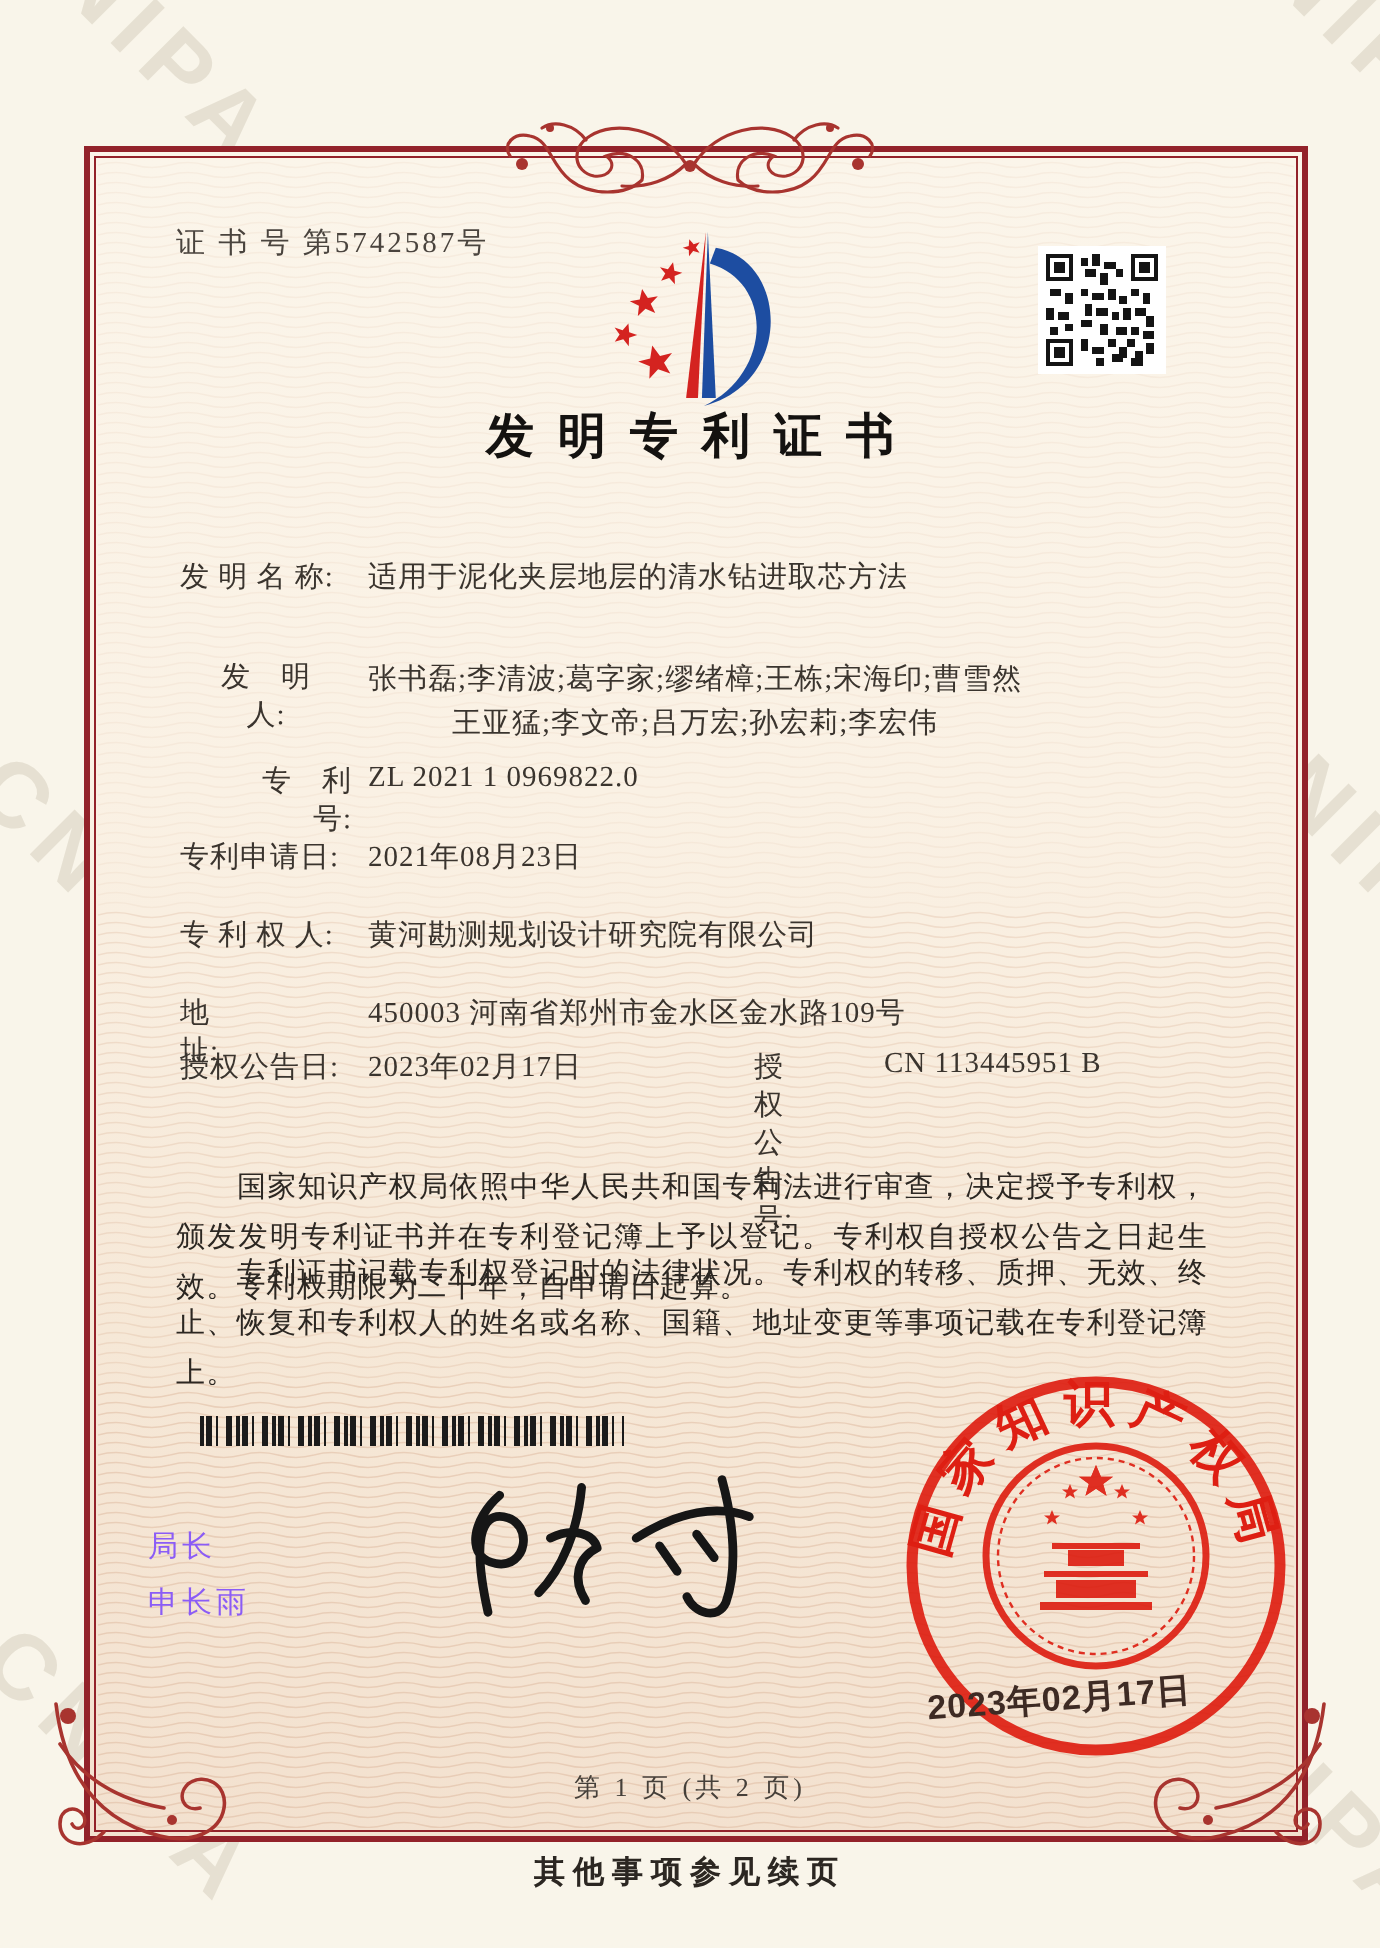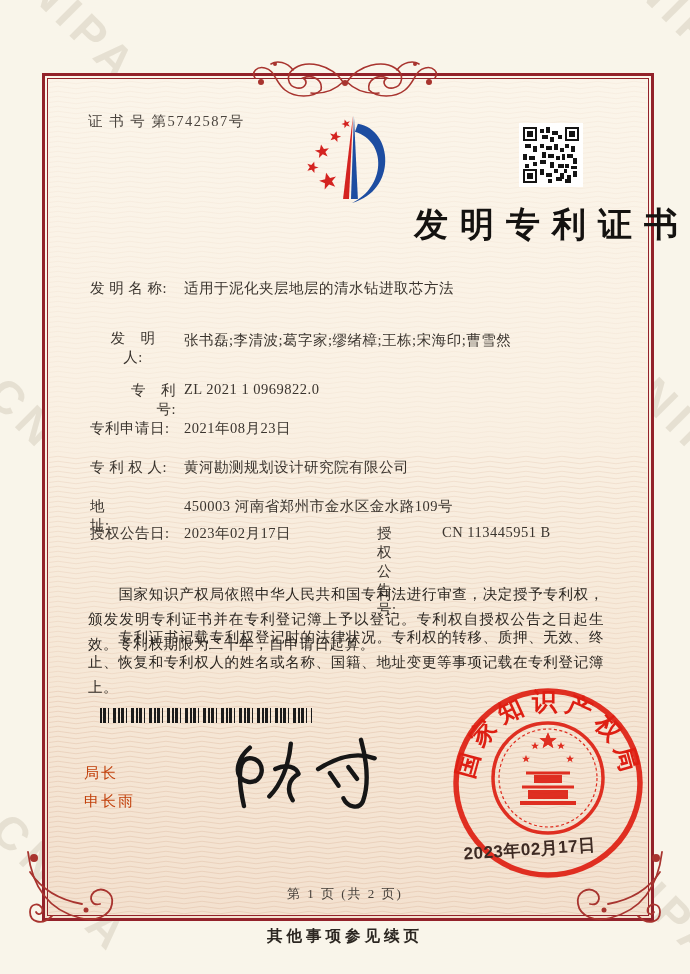--- a/index.html
+++ b/index.html
@@ -29,42 +29,42 @@
 
   .content{position:absolute;inset:0;z-index:2;}
   .orn{position:absolute;z-index:3;pointer-events:none;}
 
   .cert-no{position:absolute;left:88px;top:112px;font-size:14.5px;color:#4a443e;letter-spacing:1.5px;}
 
   .logo{position:absolute;left:288px;top:110px;width:120px;height:94px;}
   .qr{position:absolute;left:519px;top:123px;width:64px;height:64px;background:#fff;padding:4px;box-sizing:border-box;}
   .qr svg{width:100%;height:100%;}
 
-  .title{position:absolute;left:0;right:0;top:202px;text-align:right;font-size:34px;font-weight:700;
+  .title{position:absolute;left:0;right:0;top:202px;text-align:center;font-size:24px;font-weight:700;
          color:#141210;letter-spacing:12px;text-indent:12px;}
 
   .row{position:absolute;left:90px;font-size:14.5px;color:#3a342e;}
   .row .lab{display:inline-block;width:86px;letter-spacing:.5px;vertical-align:top;}
   .row .val{position:absolute;left:94px;top:0;white-space:nowrap;letter-spacing:.5px;color:#3a342e;}
   .row .val.two{line-height:22px;}
   .r-name{top:279px;} .r-inv{top:329px;text-align:center;} .r-no{top:381px;text-align:right;} .r-file{top:419px;}
   .r-own{top:458px;} .r-addr{top:497px;} .r-grant{top:524px;}
   .lab2{position:absolute;left:255px;top:0;letter-spacing:.5px;margin-left:32px;}
   .val2{position:absolute;left:352px;top:0;white-space:nowrap;letter-spacing:.5px;}
 
   .para{position:absolute;left:88px;width:516px;font-size:14.5px;line-height:25px;
         text-indent:2.1em;letter-spacing:.6px;color:#2c2722;text-align:justify;}
   .p1{top:566px;margin-top:16px;} .p2{top:625px;}
 
   .barcode{position:absolute;left:100px;top:708px;width:212px;height:15px;
     background:repeating-linear-gradient(90deg,#1b1b1b 0 2px,transparent 2px 3px,#1b1b1b 3px 6px,
       transparent 6px 8px,#1b1b1b 8px 9px,transparent 9px 13px,#1b1b1b 13px 16px,transparent 16px 18px);}
 
-  .sig-label{position:absolute;left:84px;font-family:Liberation Mono, monospace;
-             font-size:15px;color:#c2410c;letter-spacing:2px;}
+  .sig-label{position:absolute;left:74px;font-family:Liberation Mono, monospace;
+             font-size:15px;color:#8b5cf6;letter-spacing:2px;}
   .sl1{top:764px;} .sl2{top:792px;}
   .signature{position:absolute;left:205px;top:726px;width:195px;height:92px;}
 
   .seal{position:absolute;left:448px;top:683px;width:200px;height:200px;mix-blend-mode:multiply;opacity:.95;}
 
   .page-no{position:absolute;left:0;right:0;top:885px;text-align:center;font-size:13px;color:#46403a;letter-spacing:2px;}
   .note{position:absolute;left:0;right:0;top:926px;text-align:center;font-size:15.5px;font-weight:600;
         color:#2c2722;letter-spacing:4px;}
 </style>
 </head>
@@ -168,21 +168,21 @@
     <div class="title">发明专利证书</div>
 
     <div class="row r-name">
       <span class="lab">发 明 名 称:</span>
       <span class="val">适用于泥化夹层地层的清水钻进取芯方法</span>
     </div>
 
     <div class="row r-inv">
       <span class="lab">发　明　　人:</span>
       <span class="val two"><span>张书磊;李清波;葛字家;缪绪樟;王栋;宋海印;曹雪然</span><br>
-      </span>
+      <span>王亚猛;李文帝;吕万宏;孙宏莉;李宏伟</span></span>
     </div>
 
     <div class="row r-no">
       <span class="lab">专　利　　号:</span>
       <span class="val">ZL 2021 1 0969822.0</span>
     </div>
 
     <div class="row r-file">
       <span class="lab">专利申请日:</span>
       <span class="val">2021年08月23日</span>

